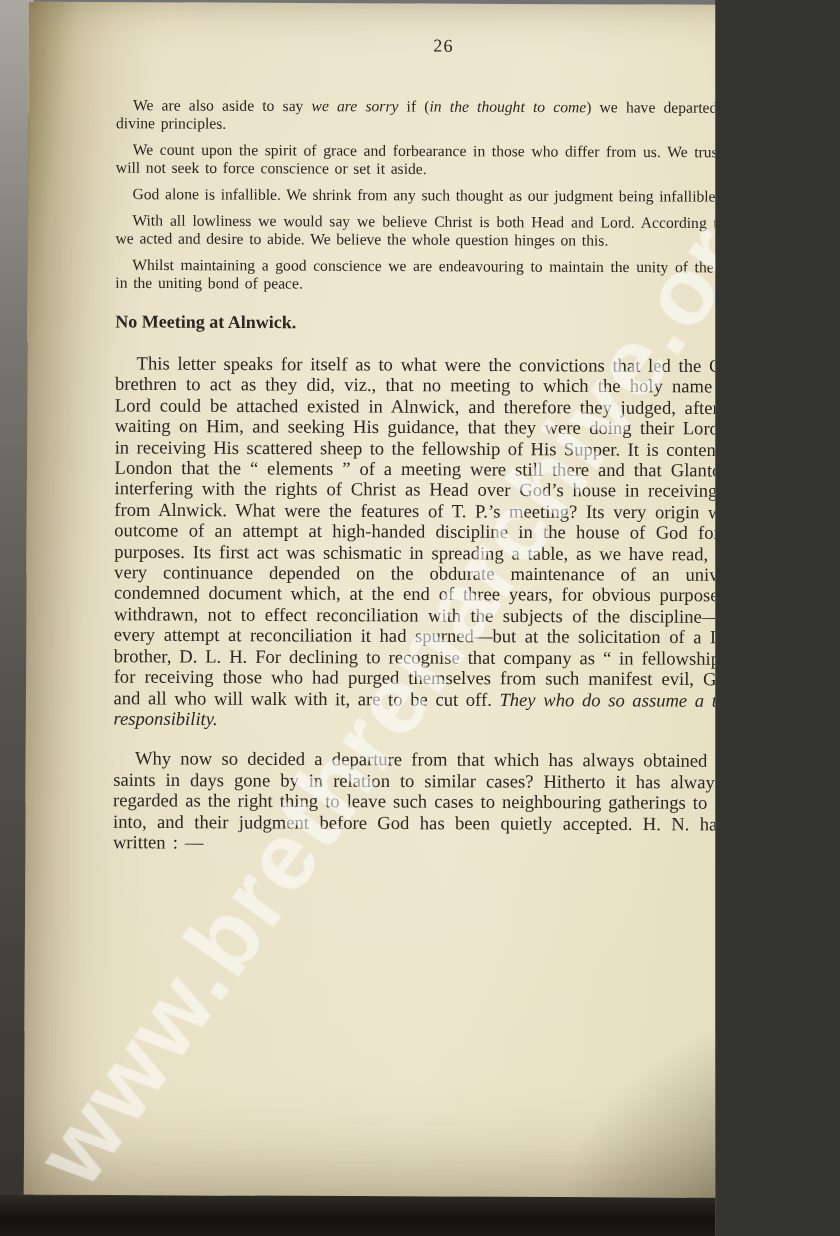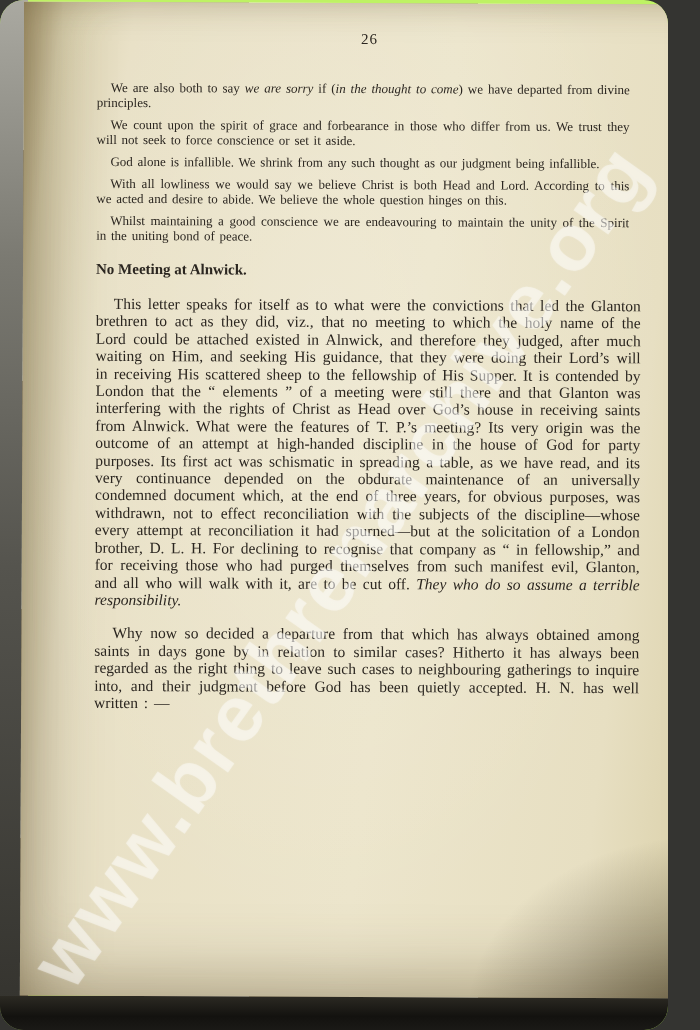--- a/index.html
+++ b/index.html
@@ -2,26 +2,25 @@
 <html><head>
 <meta charset="utf-8">
 <style>
   html, body {
     margin: 0;
     padding: 0;
     background: #343431;
   }
   .scan {
     position: relative;
-    width: 668px;
+    width: 596px;
     height: 1030px;
     overflow: hidden;
-    background: #bef264;
+    background: #737373;
     font-family: "Liberation Serif", "DejaVu Serif", serif;
-    border-radius: 24px;
   }
   .edge-left {
     position: absolute;
     left: 0; top: 0;
     width: 28px; height: 100%;
     background: linear-gradient(180deg, #aaa9a1 0%, #7b7a72 25%, #55544e 55%, #33322d 100%);
   }
   .edge-bottom {
     position: absolute;
     left: 0; bottom: 0;
@@ -106,21 +105,21 @@
   <div class="edge-left"></div>
   <div class="edge-bottom"></div>
 
   <div class="page">
     <div class="corner-shadow"></div>
 
     <div class="content">
       <div class="page-number">26</div>
 
       <div class="letter-section">
-        <p><span>We are also both to say </span><em>we are sorry</em><span> if (</span><em>in the thought to come</em><span>) we have departed from divine principles.</span></p>
+        <p><span>We are also aside to say </span><em>we are sorry</em><span> if (</span><em>in the thought to come</em><span>) we have departed from divine principles.</span></p>
         <p><span>We count upon the spirit of grace and forbearance in those who differ from us.  We trust they will not seek to force conscience or set it aside.</span></p>
         <p><span>God alone is infallible.  We shrink from any such thought as our judgment being infallible.</span></p>
         <p><span>With all lowliness we would say we believe Christ is both Head and Lord.  According to this we acted and desire to abide. We believe the whole question hinges on this.</span></p>
         <p><span>Whilst maintaining a good conscience we are endeavouring to maintain the unity of the Spirit in the uniting bond of peace.</span></p>
       </div>
 
       <div class="section-heading">No Meeting at Alnwick.</div>
 
       <div class="body-section">
         <p><span>This letter speaks for itself as to what were the convictions that led the Glanton brethren to act as they did, viz., that no meeting to which the holy name of the Lord could be attached existed in Alnwick, and therefore they judged, after much waiting on Him, and seeking His guidance, that they were doing their Lord’s will in receiving His scattered sheep to the fellowship of His Supper.  It is contended by London that the “ elements ” of a meeting were still there and that Glanton was interfering with the rights of Christ as Head over God’s house in receiving saints from Alnwick.  What were the features of T. P.’s meeting?  Its very origin was the outcome of an attempt at high-handed discipline in the house of God for party purposes.  Its first act was schismatic in spreading a table, as we have read, and its very continuance depended on the obdurate maintenance of an universally condemned document which, at the end of three years, for obvious purposes, was withdrawn, not to effect reconciliation with the subjects of the discipline—whose every attempt at reconciliation it had spurned—but at the solicitation of a London brother, D. L. H.  For declining to recognise that company as “ in fellowship,” and for receiving those who had purged themselves from such manifest evil, Glanton, and all who will walk with it, are to be cut off.  </span><em>They who do so assume a terrible responsibility.</em></p>

